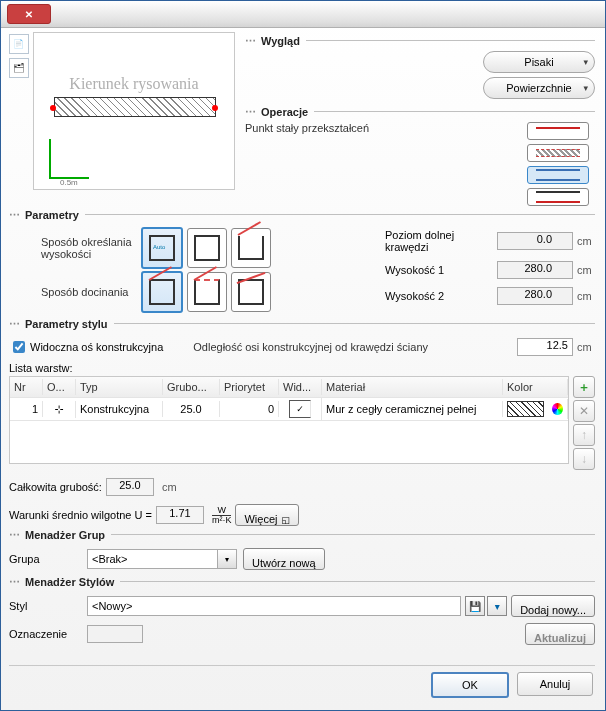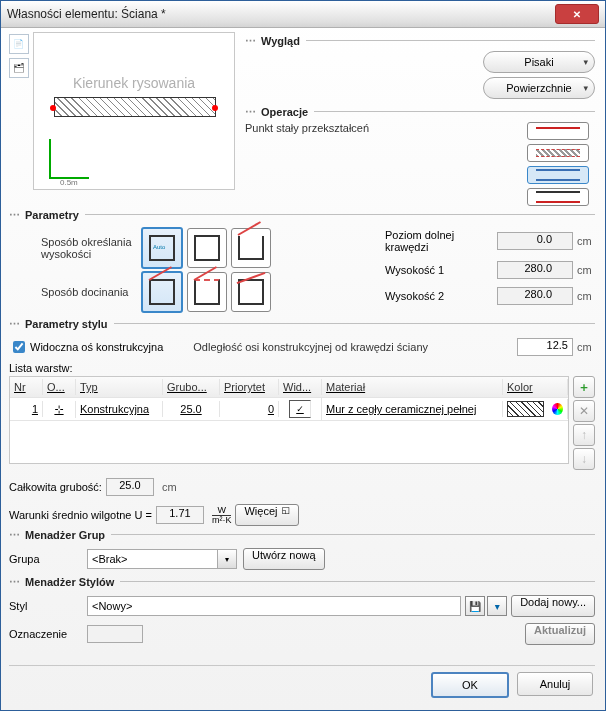--- a/index.html
+++ b/index.html
@@ -41,21 +41,21 @@
   .preview-col { width: 226px; display:flex; }
   .side-tabs { width:20px; display:flex; flex-direction:column; gap:4px; padding-top:2px; }
   .side-tab {
     width:18px; height:18px; border:1px solid #b9c6d3; background:#fff;
     display:flex; align-items:center; justify-content:center; font-size:9px;
   }
   .preview {
     width: 202px; height:156px; border:1px solid #c8c8c8; background:#fff;
     position:relative; margin-left:4px;
   }
-  .preview .kier { position:absolute; top:42px; left:0; right:0; text-align:center; color:#b0b0b0; font-size:14px; }
+  .preview .kier { position:absolute; top:42px; left:0; right:0; text-align:center; color:#b0b0b0; font-size:16px;font-family:Liberation Serif, serif; }
   .preview .shape { position:absolute; top:64px; left:20px; width:160px; height:18px;
     background: repeating-linear-gradient(45deg,#fff,#fff 4px,#888 4px,#888 5px);
     border:1px solid #333;
   }
   .preview .hmark { position:absolute; top:72px; width:6px;height:6px; background:red; border-radius:50%; }
   .preview .l1 { left:16px; }
   .preview .l2 { right:16px; }
   .preview .axis-v { position:absolute; bottom:10px; left:15px; width:2px; height:40px; background:#0a0; }
   .preview .axis-h { position:absolute; bottom:10px; left:15px; width:40px; height:2px; background:#0a0; }
   .preview .axis-lbl { position:absolute; bottom:2px; left:26px; font-size:8px; color:#777;}
@@ -93,39 +93,39 @@
   .unit { margin-left:4px; font-size:11px; color:#555; width:18px; }
   
   .ps-row { display:flex; align-items:center; margin:4px 0 6px; }
   .ps-row label { display:flex; align-items:center; font-size:11px; }
   .ps-row .cb { width:12px; height:12px; margin-right:5px; accent-color:#3a87c9;}
   .ps-mid { margin-left:30px; font-size:11px; color:#333; flex:1; }
   .offset-field { width:50px; height:16px; border:1px solid #aaa; text-align:right; padding-right:4px; background:#fff; font-size:11px;}
   
   .list-title { font-size:11px; margin-bottom:2px; }
   .layers { display:flex; }
-  .table-wrap { flex:1; border:1px solid #c8c8c8; background:#fff; height:86px; overflow:hidden;text-decoration:underline; }
+  .table-wrap { flex:1; border:1px solid #c8c8c8; background:#fff; height:86px; overflow:hidden; }
   .thead,.trow { display:flex; font-size:11px; border-bottom:1px solid #e4e4e4; }
   .thead { background:linear-gradient(#fbfbfb,#ededed); height:20px; align-items:center; font-weight:normal; color:#333; }
   .thead span, .trow span { border-right:1px solid #e4e4e4; padding:2px 4px; overflow:hidden; white-space:nowrap; }
   .trow { height:22px; align-items:center; background:#fff; }
   .side-btns { width:22px; display:flex; flex-direction:column; gap:2px; margin-left:4px; }
   .side-btn { width:20px; height:20px; border:1px solid #aaa; border-radius:3px; background:linear-gradient(#fff,#e8e8e8); display:flex; align-items:center; justify-content:center; font-size:12px; }
   .side-btn.add { color:#2a9a2a; font-weight:bold; }
   .side-btn.del { color:#999; }
   .side-btn.dis { color:#bbb; }
   
   .swatch { width:40px; height:14px; border:1px solid #333;
     background:repeating-linear-gradient(45deg,#fff,#fff 3px,#333 3px,#333 4px); }
   .color-dot { width:12px; height:12px; border-radius:50%; background:conic-gradient(red,yellow,lime,cyan,blue,magenta,red); }
   .wid-chk { width:12px; height:12px; border:1px solid #555; display:inline-flex; align-items:center; justify-content:center; font-size:9px; }
   
   .total-row { margin-top:8px; display:flex; align-items:center; font-size:11px; }
   .val-box { width:46px; height:16px; border:1px solid #aaa; background:#f4f4f4; text-align:center; font-size:11px; margin:0 4px;}
-  .mini-btn { height:20px; border:1px solid #888; border-radius:3px; background:linear-gradient(#fff,#e6e6e6); padding:0 8px; font-size:11px; display:inline-flex; align-items:flex-start; gap:4px;}
+  .mini-btn { height:20px; border:1px solid #888; border-radius:3px; background:linear-gradient(#fff,#e6e6e6); padding:0 8px; font-size:11px; display:inline-flex; align-items:flex-end; gap:4px;}
   .mini-btn .popicon { font-size:9px; }
   
   .g-row { display:flex; align-items:center; margin:3px 0; }
   .g-row .lab { width:78px; font-size:11px; }
   .g-field { flex:0 0 140px; height:18px; border:1px solid #aaa; background:#fff; display:flex; align-items:center; padding:0 4px; font-size:11px; position:relative;}
   .g-field .drop { position:absolute; right:0; top:0; width:18px; height:100%; border-left:1px solid #aaa; background:linear-gradient(#fff,#ddd); display:flex; align-items:center; justify-content:center; font-size:8px;}
   .style-field { flex:1; height:18px; border:1px solid #aaa; background:#fff; padding:0 4px; font-size:11px; display:flex; align-items:center;}
   .style-btns { display:flex; margin-left:4px; gap:2px; }
   .small-sq { width:18px; height:18px; border:1px solid #888; background:linear-gradient(#fff,#e4e4e4); display:flex; align-items:center; justify-content:center; font-size:10px;}
   .ozn-field { width:54px; height:16px; border:1px solid #aaa; background:#f2f2f2;}
@@ -136,21 +136,20 @@
   .dlg-btn.ok { border:2px solid #4b83c0; }
   .dlg-btn.gray { border-color:#aaa; background:linear-gradient(#fff,#e8e8e8);}
   .frac { display:inline-flex; flex-direction:column; align-items:center; font-size:9px; line-height:9px; margin:0 4px;}
   .frac .den { border-top:1px solid #333; }
 </style>
 </head>
 <body>
 
 <div class="window">
   <div class="titlebar">
-    <span class="titlebar-title">Własności elementu: Ściana *</span>
     <div class="close-btn">✕</div>
   </div>
 
   <div class="content">
 
     <div class="row">
       <div class="preview-col">
         <div class="side-tabs">
           <div class="side-tab">📄</div>
           <div class="side-tab">🗂</div>

